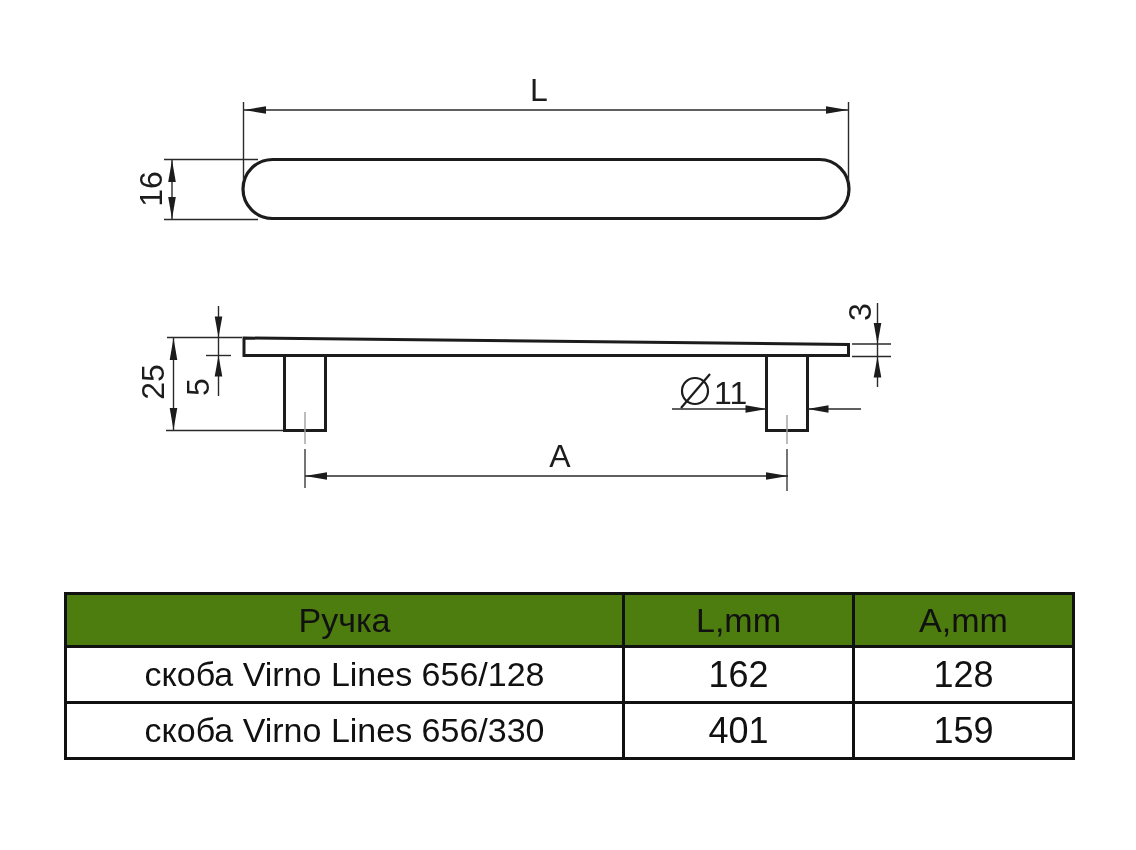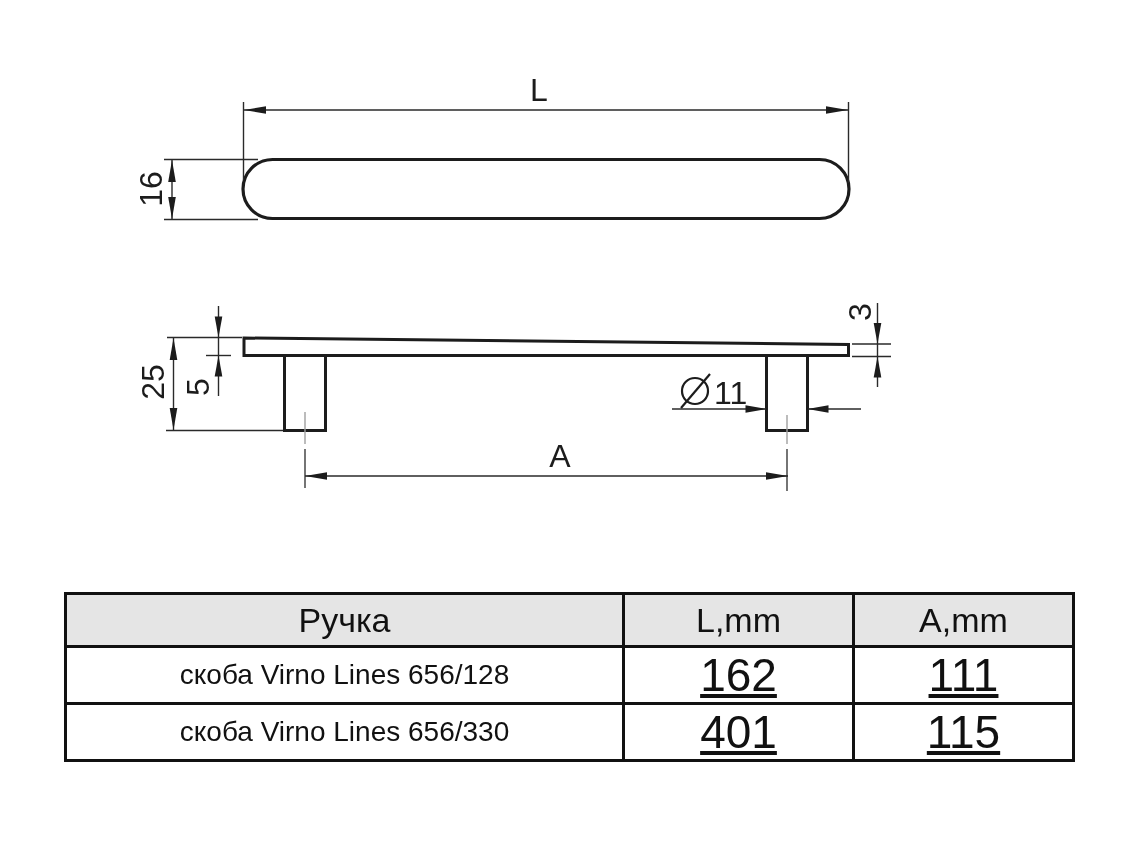--- a/index.html
+++ b/index.html
@@ -28,26 +28,26 @@
   }
   #spec-table td, #spec-table th {
     border: 3px solid #111111;
     text-align: center;
     vertical-align: middle;
     font-weight: normal;
     padding: 0;
     color: #111111;
   }
   #spec-table th.hdr {
-    background: #e5e5e5;
+    background: #4d7c0f;
     font-size: 34px;
     height: 50px;
   }
-  #spec-table td.name-cell { font-size: 28px; height: 53px; }
-  #spec-table td.num-cell  { font-size: 46px; height: 53px; text-decoration: underline; }
+  #spec-table td.name-cell { font-size: 34px; height: 53px; }
+  #spec-table td.num-cell  { font-size: 36px; height: 53px; }
 </style>
 </head>
 <body>
 
 <div id="page">
 
   <svg id="drawing-svg" width="1136" height="580" viewBox="0 0 1136 580" fill="none" stroke-linecap="butt">
 
     <g>
 
@@ -143,23 +143,23 @@
       <tr>
         <th class="hdr">Ручка</th>
         <th class="hdr">L,mm</th>
         <th class="hdr">A,mm</th>
       </tr>
     </thead>
     <tbody>
       <tr>
         <td class="name-cell">скоба Virno Lines 656/128</td>
         <td class="num-cell">162</td>
-        <td class="num-cell">111</td>
+        <td class="num-cell">128</td>
       </tr>
       <tr>
         <td class="name-cell">скоба Virno Lines 656/330</td>
         <td class="num-cell">401</td>
-        <td class="num-cell">115</td>
+        <td class="num-cell">159</td>
       </tr>
     </tbody>
   </table>
 
 </div>
 
 </body></html>

